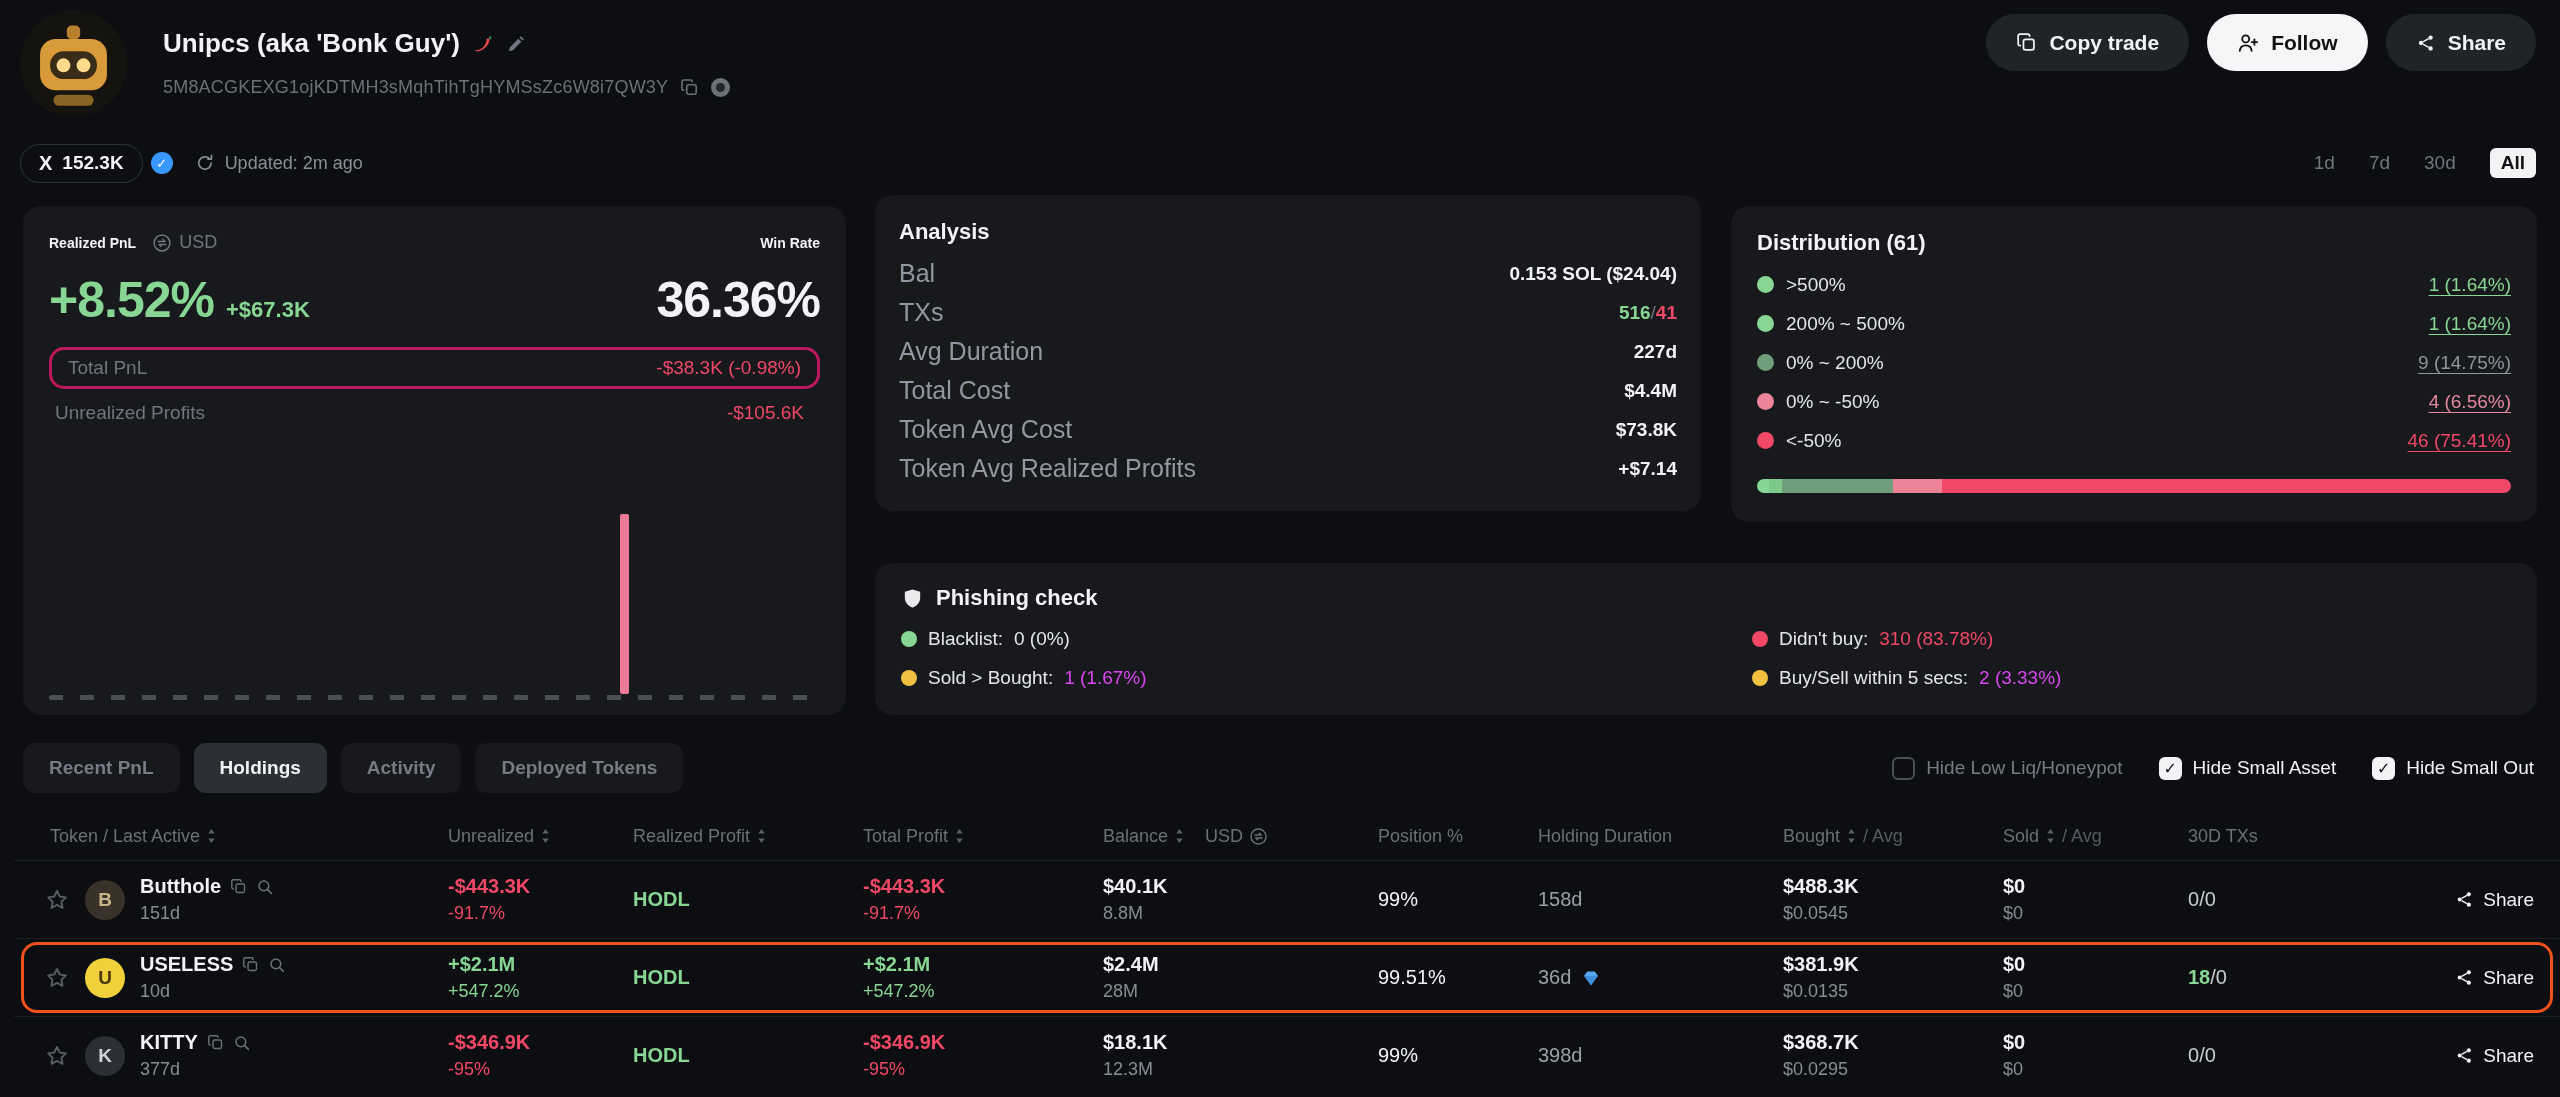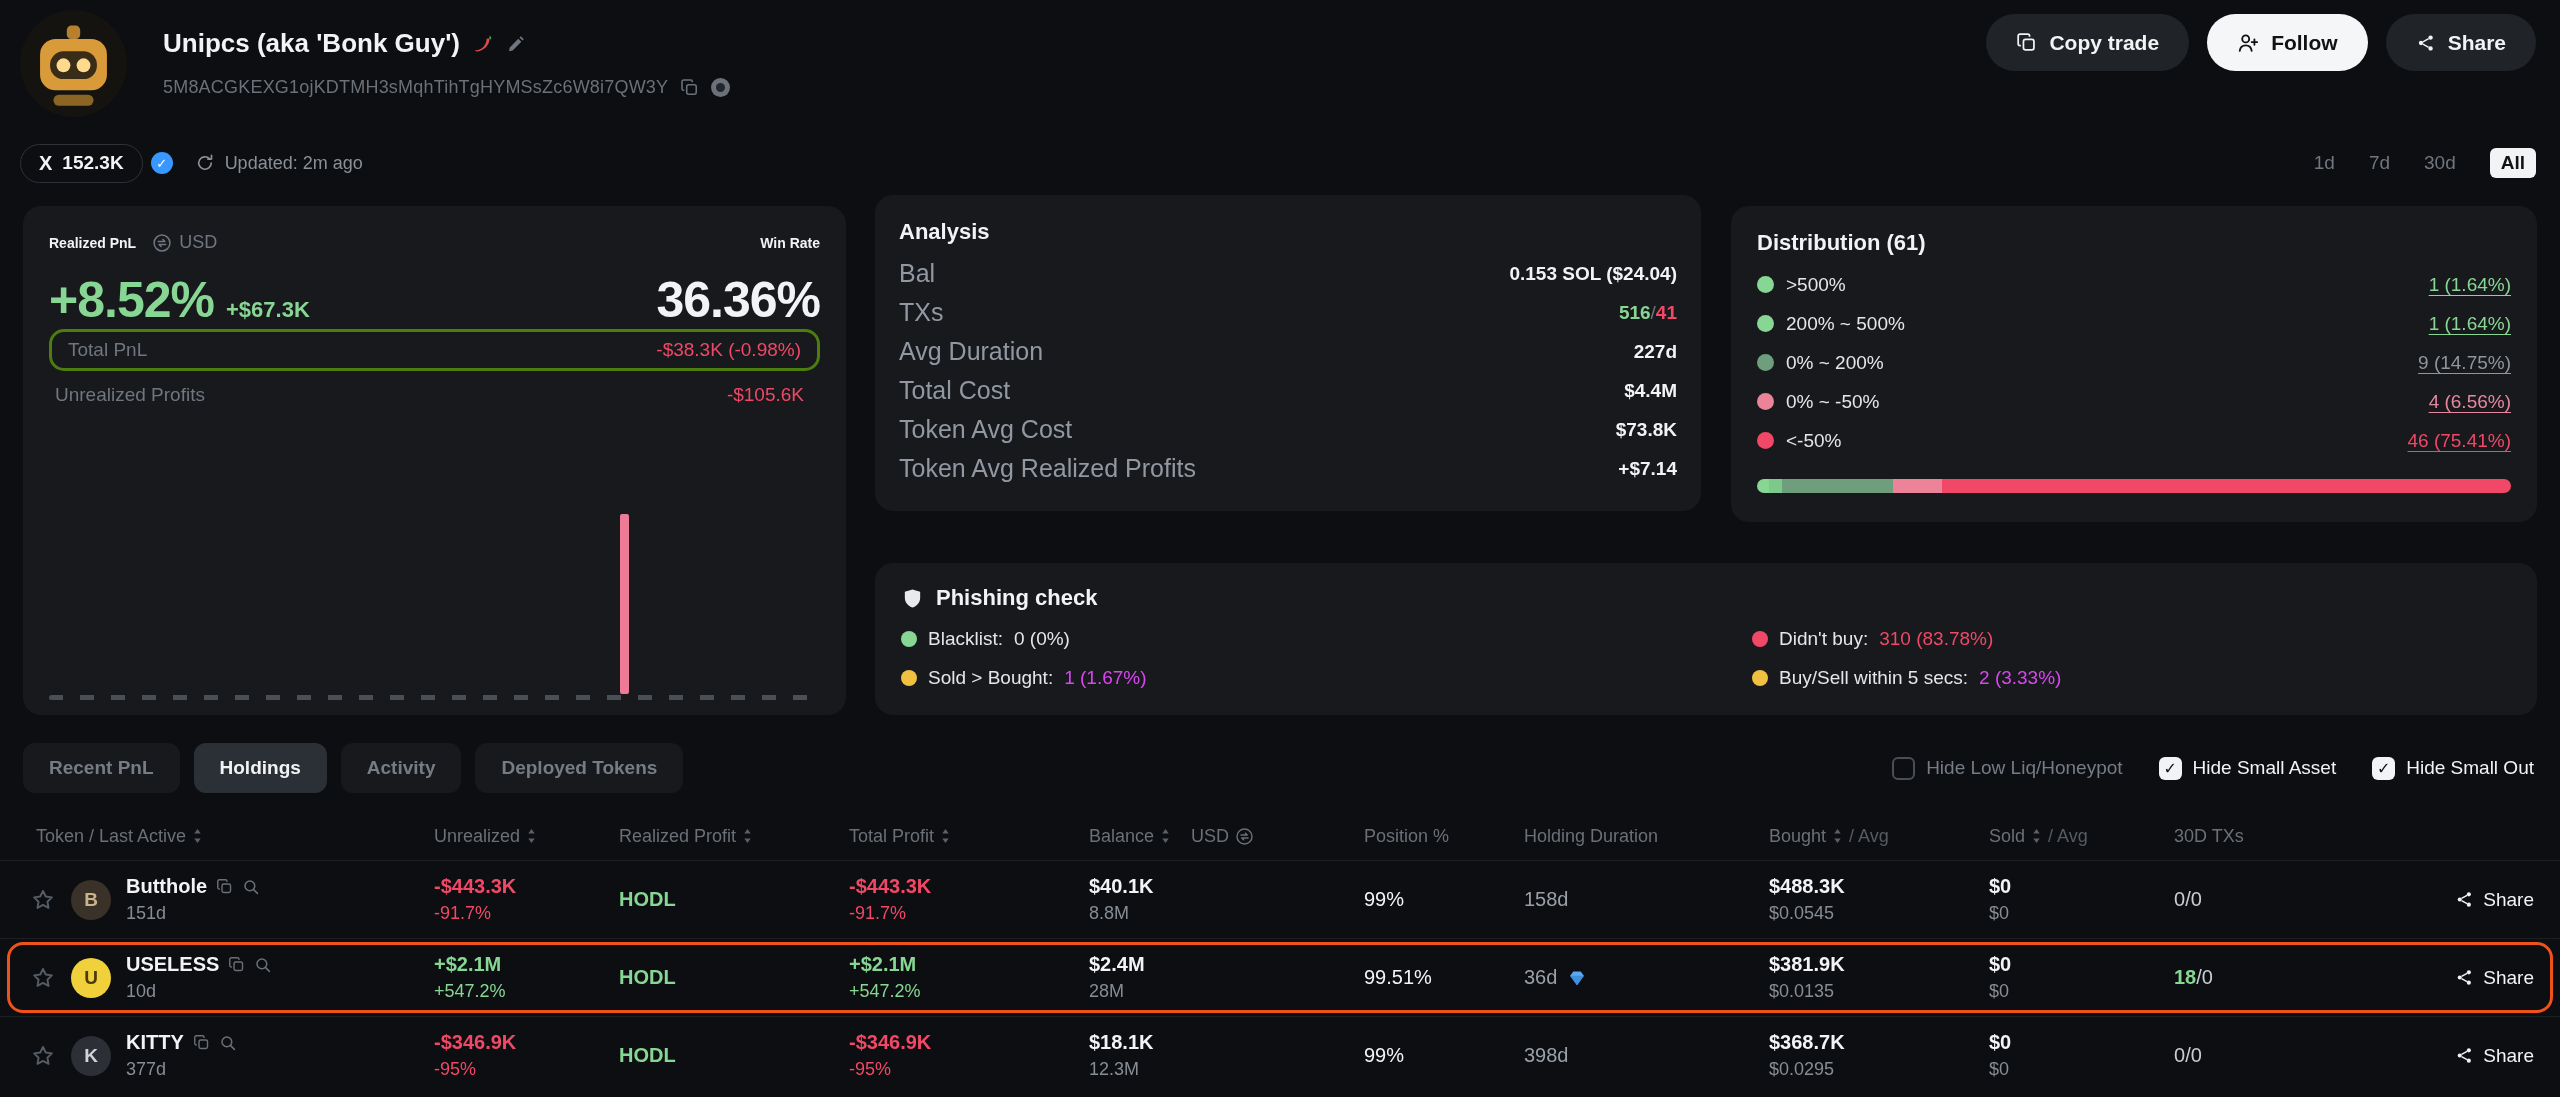--- a/index.html
+++ b/index.html
@@ -45,21 +45,21 @@
   .panel-realized { left:23px; top:206px; width:823px; height:509px; padding:26px 26px 0; }
   .rp-head { display:flex; justify-content:space-between; align-items:center; }
   .rp-title { font-size:14px; font-weight:700; }
   .usd-toggle { display:inline-flex; align-items:center; gap:7px; margin-left:16px; color:#70767f; font-size:18px; cursor:pointer; }
   .rp-title-group { display:flex; align-items:center; }
   .rp-numbers { display:flex; justify-content:space-between; align-items:baseline; margin-top:18px; }
   .big-num { font-size:50px; font-weight:700; letter-spacing:-1px; }
   .mid-num { font-size:22px; font-weight:700; margin-left:12px; }
   .green { color:#88d693; }
   .red { color:#f04866; }
-  .total-pnl-row { border:3px solid #4d7c0f; border-radius:15px; padding:7px 16px;
+  .total-pnl-row { margin-top:18px; border:3px solid #be185d; border-radius:15px; padding:7px 16px;
                    display:flex; justify-content:space-between; align-items:flex-start; }
   .row-lbl { color:#70767f; font-size:19px; }
   .row-val { font-size:19px; }
   .unrl-row { margin-top:13px; padding:0 16px 0 6px; display:flex; justify-content:space-between; align-items:center; }
   .chart { position:absolute; left:26px; right:26px; bottom:15px; height:340px; }
   .chart-axis { position:absolute; left:0; right:0; bottom:0; height:5px; border-radius:3px;
                 background:repeating-linear-gradient(90deg,#4a4f56 0 14px,transparent 14px 31px); }
   .chart-bar { position:absolute; left:571px; bottom:6px; width:9px; height:180px; background:#ee7b95; border-radius:2px; }
 
   
@@ -101,21 +101,21 @@
          color:#767c85; font-size:19px; font-weight:600; display:flex; align-items:center; cursor:pointer; }
   .tab.active { background:#2b3036; color:#f2f3f5; }
   .filter-cluster { margin-left:auto; display:flex; align-items:center; gap:36px; }
   .chk { display:flex; align-items:center; gap:11px; font-size:19px; cursor:pointer; }
   .chk-box { width:23px; height:23px; border-radius:6px; display:flex; align-items:center; justify-content:center; }
   .chk-box.unchecked { border:2px solid #4a4f56; background:transparent; }
   .chk-box.checked { background:#f2f3f5; color:#0b0d10; font-size:16px; font-weight:900; }
   .chk-lbl-dim { color:#767c85; } .chk-lbl { color:#f2f3f5; }
 
   
-  .table { position:absolute; left:0; right:0; top:812px; }
+  .table { position:absolute; left:0; right:0; top:812px;padding-left:14px; }
   .tgrid { display:grid; grid-template-columns:434px 185px 230px 240px 275px 160px 245px 220px 185px 200px 1fr;
            align-items:center; }
   .thead { height:48px; color:#6b7077; font-size:18px; }
   .th { display:flex; align-items:center; gap:6px; cursor:pointer; }
   .th:first-child { padding-left:36px; }
   .th-dim { color:#565c63; }
   .trow { height:78px; border-top:1px solid #1c1f24; position:relative; cursor:pointer; }
   .trow.highlight::after { content:""; position:absolute; inset:3px 7px; border:3px solid #f0521c;
                            border-radius:16px; pointer-events:none; }
   .c-token { display:flex; align-items:center; gap:15px; padding-left:30px; }

